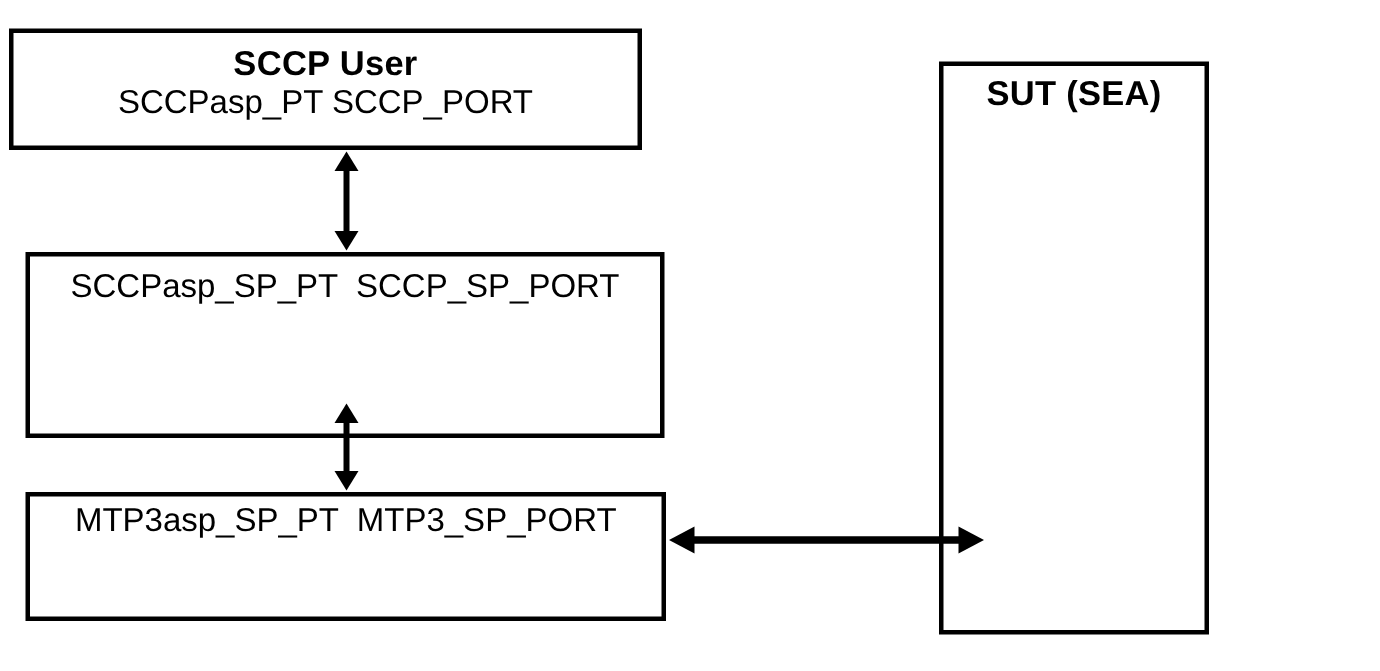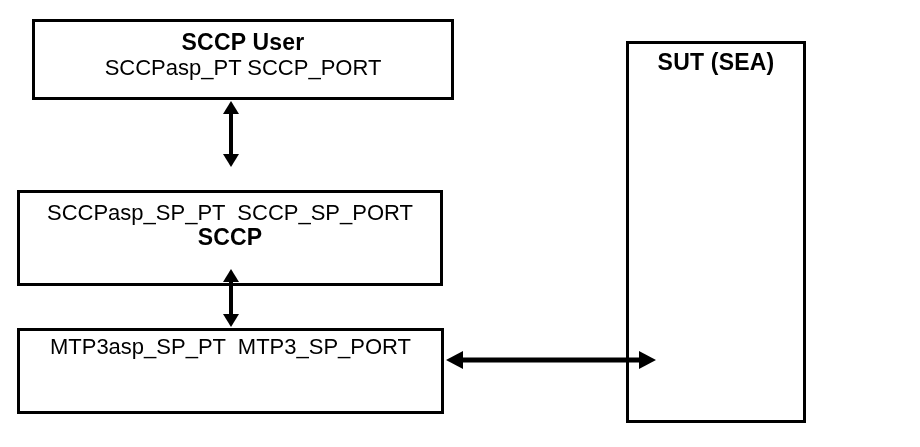--- a/index.html
+++ b/index.html
@@ -35,22 +35,22 @@
     letter-spacing: 0.2px;
     white-space: pre;
   }
   .port-label {
     font-size: 22px;
     line-height: 24px;
     white-space: pre;
   }
   .port-label.tight { line-height: 21px; }
 
-  #box-sccp-user { left: 32px; top: 19px;  width: 422px; height: 81px;  padding-top: 6px; }
-  #box-sccp      { left: 17px; top: 168px; width: 426px; height: 96px; padding-top: 9px; margin-top: 22px; }
+  #box-sccp-user { left: 6px; top: 19px;  width: 422px; height: 81px;  padding-top: 6px; }
+  #box-sccp      { left: 17px; top: 168px; width: 426px; height: 124px; padding-top: 9px; }
   #box-system    { left: 17px; top: 328px; width: 427px; height: 86px;  padding-top: 4px; justify-content: space-between; }
   #box-sut       { left: 626px; top: 41px; width: 180px; height: 382px; padding-top: 4px; }
 
   .arrow-layer {
     position: absolute;
     left: 0; top: 0;
     width: 920px;
     height: 447px;
     pointer-events: none;
     color: var(--line);
@@ -61,21 +61,20 @@
 
 <div class="canvas">
 
   <div class="dbox" id="box-sccp-user">
     <div class="box-title">SCCP User</div>
     <div class="port-label">SCCPasp_PT SCCP_PORT</div>
   </div>
 
   <div class="dbox" id="box-sccp">
     <div class="port-label tight">SCCPasp_SP_PT  SCCP_SP_PORT</div>
-    <div class="box-title">SCCP</div>
   </div>
 
   <div class="dbox" id="box-system">
     <div class="port-label">MTP3asp_SP_PT  MTP3_SP_PORT</div>
   </div>
 
   <div class="dbox" id="box-sut">
     <div class="box-title">SUT (SEA)</div>
   </div>
 

